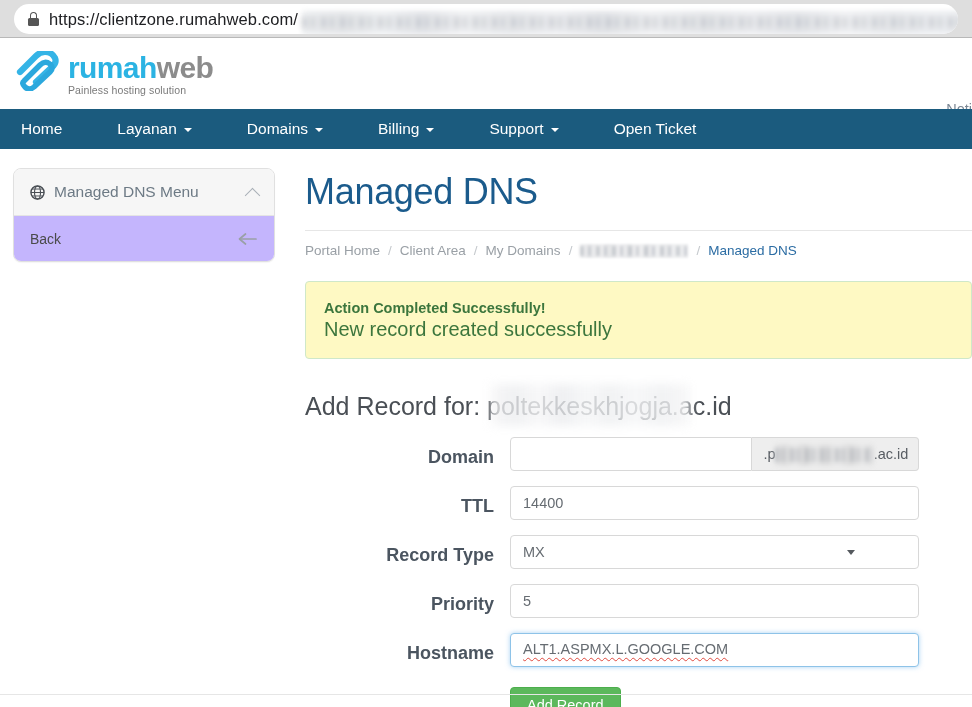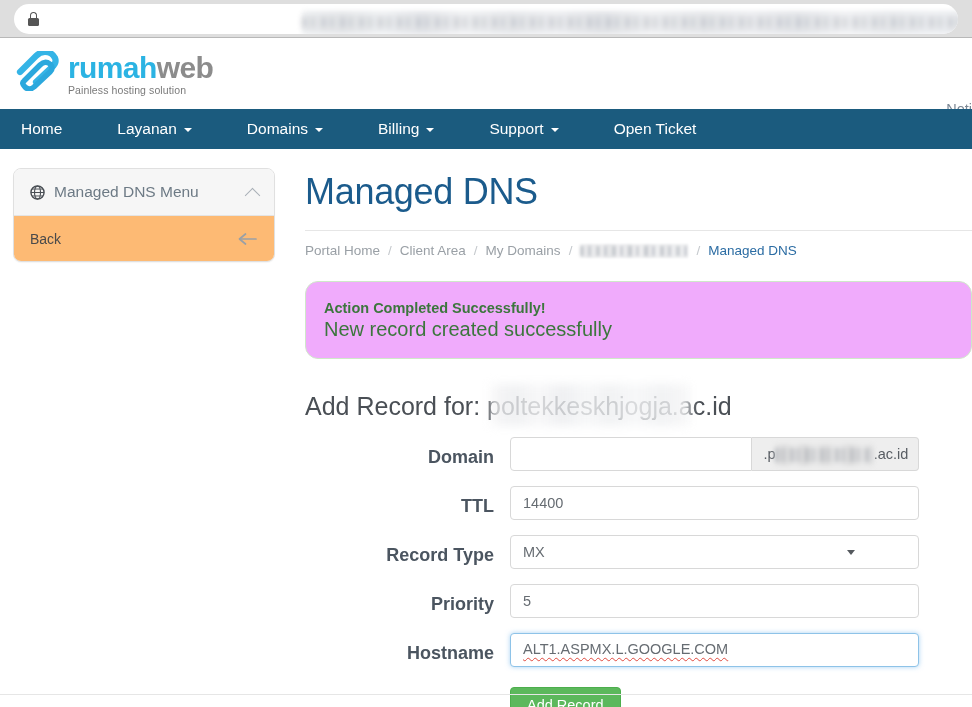--- a/index.html
+++ b/index.html
@@ -190,21 +190,21 @@
     transform: rotate(45deg);
     position: relative; top: 3px;
     flex: 0 0 auto;
   }
   #sidebar-item-back {
     height: 45px;
     display: flex;
     align-items: center;
     padding: 0 16px;
     cursor: pointer;
-    background: #fdba74;
+    background: #c4b5fd;
   }
   #sidebar-back-label {
     font-size: 14px;
     color: #4a4a4a;
     flex: 1 1 auto;
   }
   #arrow-left-icon {
     width: 20px; height: 14px;
     flex: 0 0 auto;
   }
@@ -254,23 +254,23 @@
     background: repeating-linear-gradient(90deg,
       rgba(168,172,180,0.55) 0px, rgba(168,172,180,0.55) 4px,
       rgba(255,255,255,0) 4px, rgba(255,255,255,0) 8px,
       rgba(158,163,172,0.45) 8px, rgba(158,163,172,0.45) 11px,
       rgba(255,255,255,0) 11px, rgba(255,255,255,0) 16px);
     filter: blur(1.2px);
   }
 
   #alert-success {
     margin-top: 23px;
-    background: #f0abfc;
+    background: #fef9c3;
     border: 1px solid #cfe8c9;
-    border-radius: 13px;
+    border-radius: 4px;
     padding: 16px 18px 18px 18px;
     width: 667px;
   }
   #alert-title {
     font-size: 14.5px;
     font-weight: bold;
     color: #3c763d;
     line-height: 21px;
   }
   #alert-message {
@@ -440,20 +440,21 @@
 </style>
 </head>
 <body>
 
 <div id="browser-chrome">
   <div id="urlbar">
     <span id="lock-icon">
       <span class="shackle"></span>
         <span class="body"></span>
     </span>
+    <span id="url-text">https://clientzone.rumahweb.com/</span>
     <span id="url-blur"></span>
   </div>
 </div>
 
 <div id="site-header">
   <a id="logo">
     <span id="logo-mark">
       <svg width="46" height="40" viewBox="0 0 46 40">
         <path d="M4 21 L20 5 Q24 1 29 1 Q36 1 39 7 Q41 12 36 16 L20 31" fill="none" stroke="#35b4e6" stroke-width="6.2" stroke-linecap="round" stroke-linejoin="round"></path>
         <path d="M8 30 L24 14 Q29 9 34 13 Q38 17 34 21 L18 36 Q13 40 9 36 Q5 32 8 30 Z" fill="none" stroke="#2ba8dd" stroke-width="5.4" stroke-linecap="round" stroke-linejoin="round"></path>

